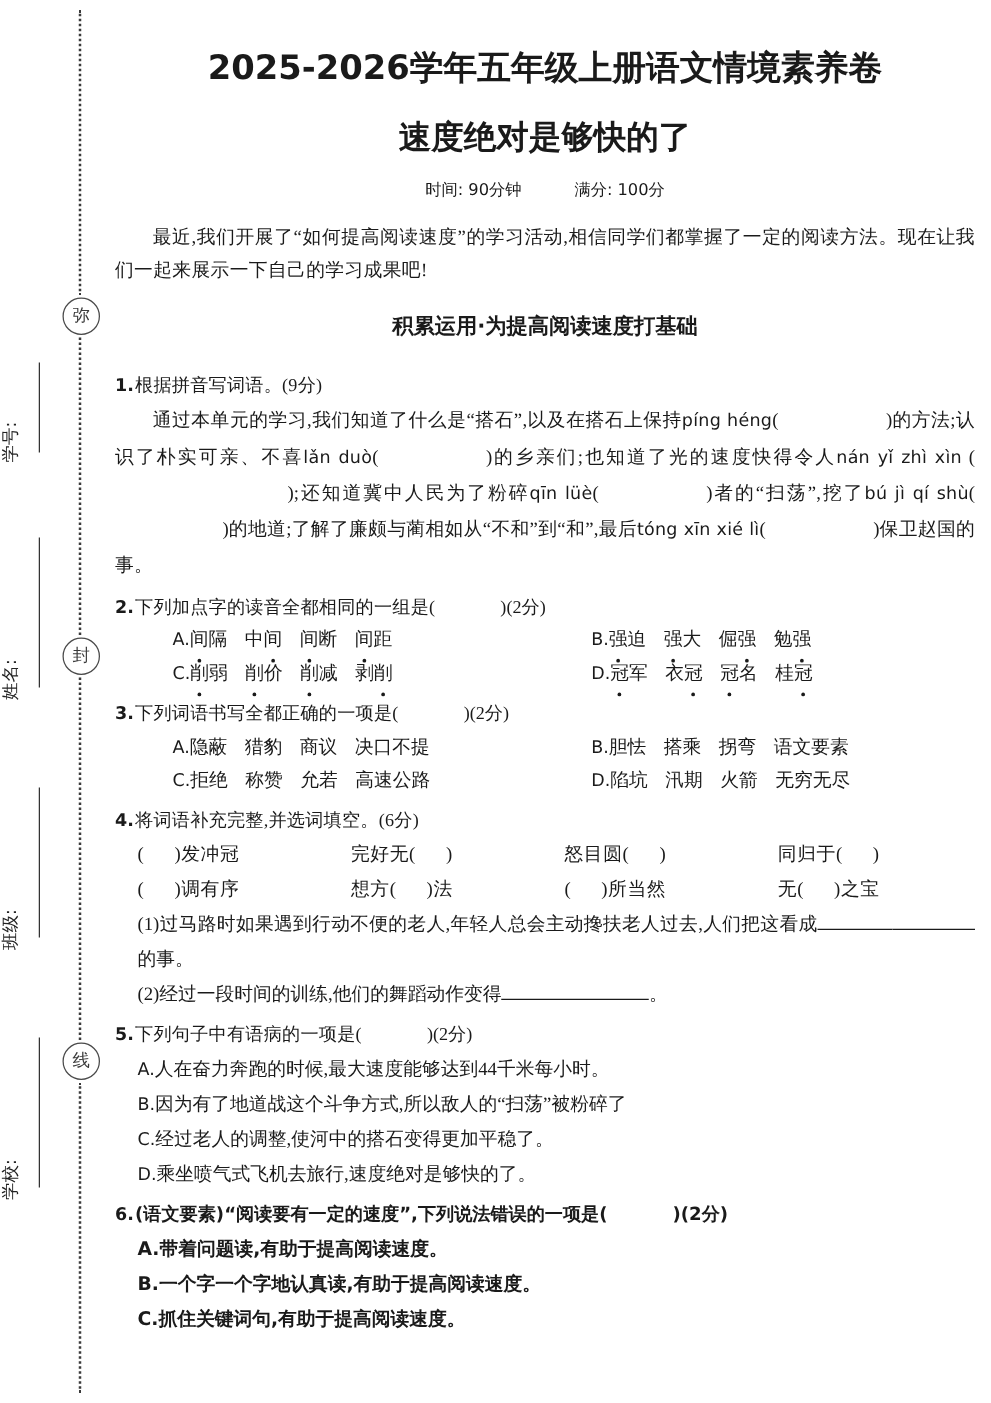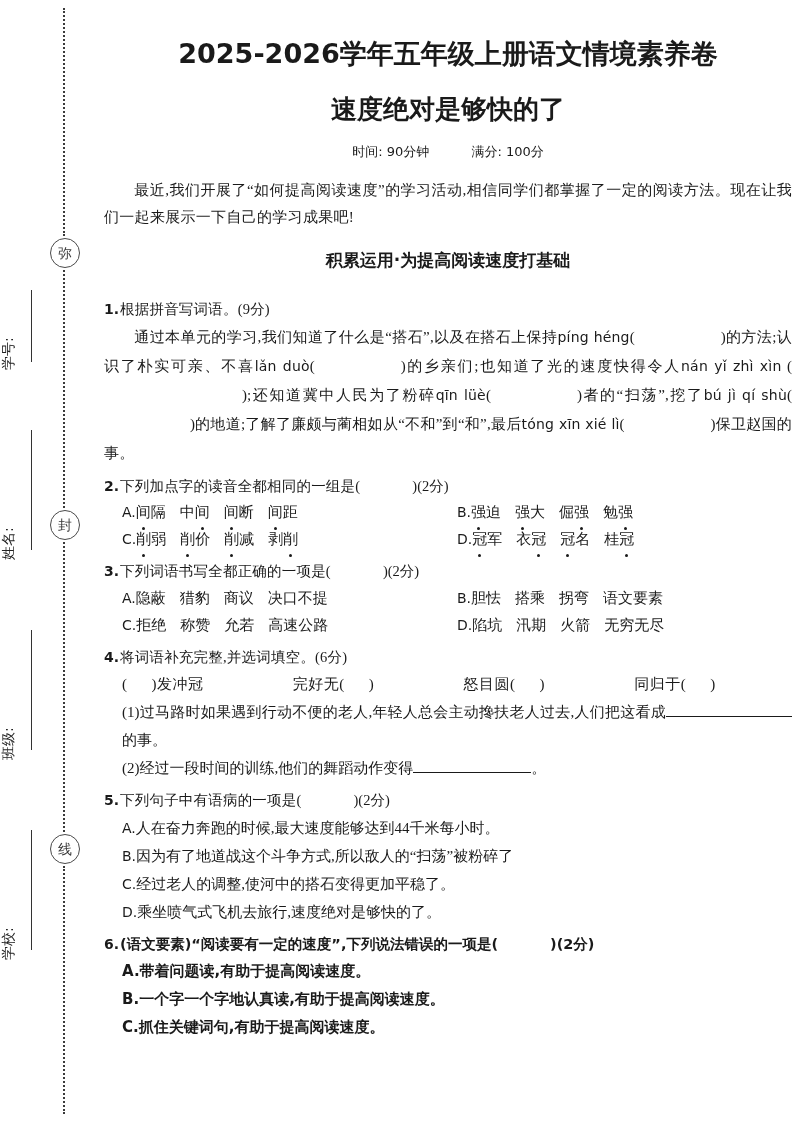--- a/index.html
+++ b/index.html
@@ -64,21 +64,21 @@
   .vline {
     position: absolute;
     left: 31px;
     width: 0;
     border-left: 1px solid #333;
   }
 
   
   #content {
     position: absolute;
-    left: 104px;
+    left: 92px;
     top: 0;
     width: 688px;
     height: 1036px;
   }
 
   .title-main {
     font-family: "DejaVu Sans", sans-serif;
     font-size: 27px;
     font-weight: bold;
     text-align: center;
@@ -155,20 +155,21 @@
   
   .opts {
     display: flex;
     font-size: 15px;
     line-height: 27px;
     padding-left: 18px;
   }
   .opt {
     width: 50%;
     white-space: nowrap;
+    margin-left: 28px;
   }
   .opt-letter {
     font-family: "DejaVu Sans", sans-serif;
     font-size: 14px;
   }
   .words span.w { margin-right: 14px; }
   
   .dot {
     position: relative;
     display: inline-block;
@@ -325,20 +326,26 @@
 
     <div class="q">
       <span class="qnum">4.</span><span class="qstem">将词语补充完整,并选词填空。(6分)</span>
     </div>
     <div class="idiom-row">
       <div class="idiom pbox"><span>(</span><span class="inner"></span><span>)发冲冠</span></div>
       <div class="idiom pbox"><span>完好无(</span><span class="inner"></span><span>)</span></div>
       <div class="idiom pbox"><span>怒目圆(</span><span class="inner"></span><span>)</span></div>
       <div class="idiom pbox"><span>同归于(</span><span class="inner"></span><span>)</span></div>
     </div>
+    <div class="idiom-row">
+      <div class="idiom pbox"><span>(</span><span class="inner"></span><span>)调有序</span></div>
+      <div class="idiom pbox"><span>想方(</span><span class="inner"></span><span>)法</span></div>
+      <div class="idiom pbox"><span>(</span><span class="inner"></span><span>)所当然</span></div>
+      <div class="idiom pbox"><span>无(</span><span class="inner"></span><span>)之宝</span></div>
+    </div>
     <div class="subq">
       <span>(1)过马路时如果遇到行动不便的老人,年轻人总会主动搀扶老人过去,人们把这看成</span><span class="ul-blank ul-60"></span><span class="ul-blank ul-66"></span><span>的事。</span>
     </div>
     <div class="subq">
       <span>(2)经过一段时间的训练,他们的舞蹈动作变得</span><span class="ul-blank ul-118"></span><span>。</span>
     </div>
 
     <div class="q">
       <span class="qnum">5.</span><span class="qstem">下列句子中有语病的一项是(</span><span class="sp-s"></span><span>)(2分)</span>
     </div>

